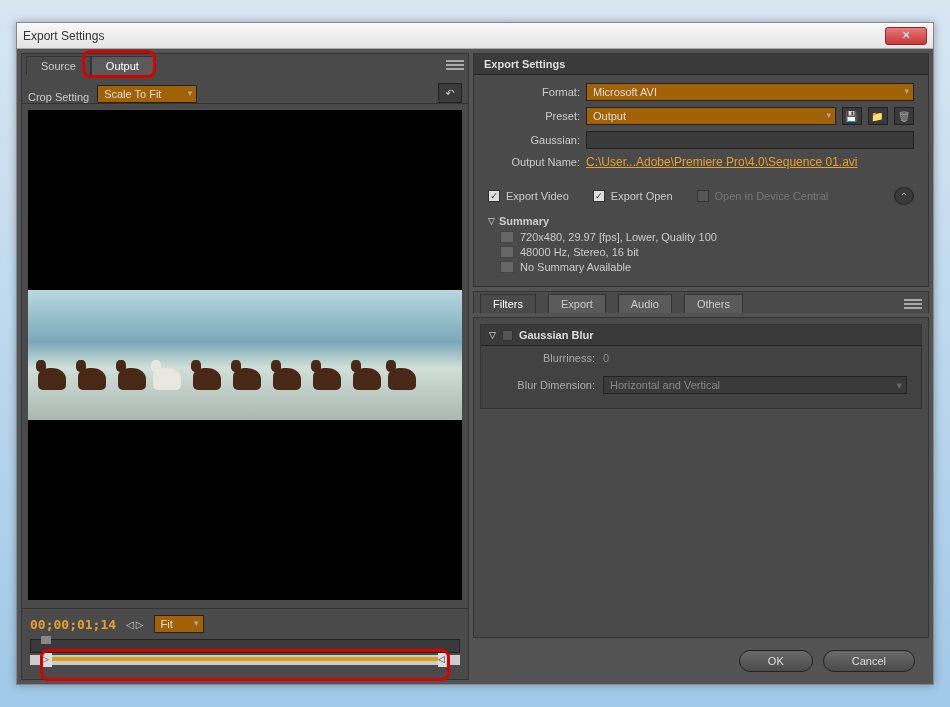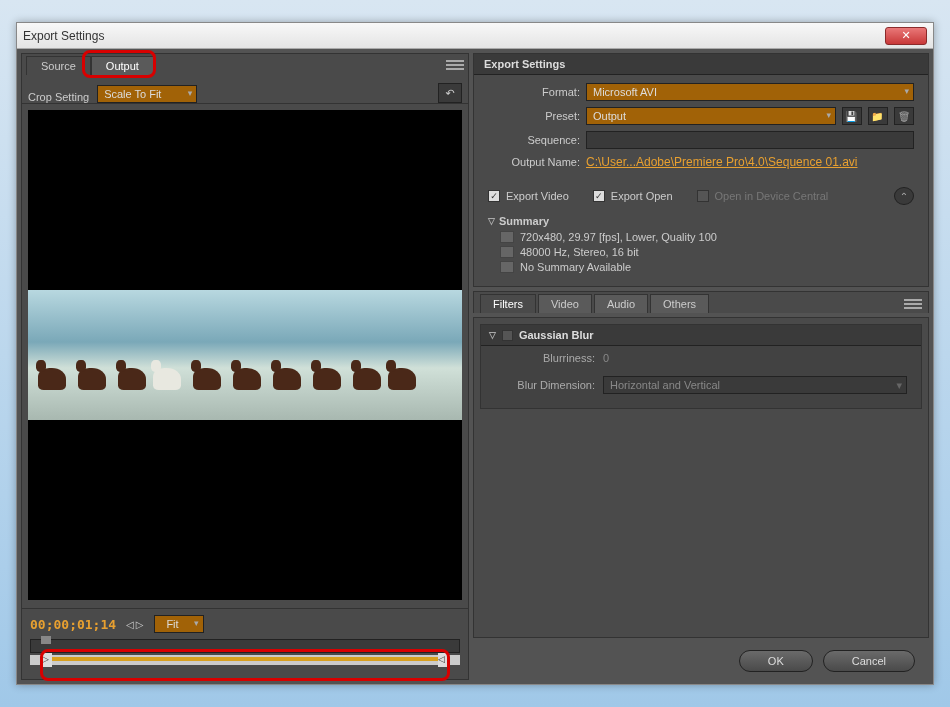--- a/index.html
+++ b/index.html
@@ -25,21 +25,21 @@
 .preview { flex: 1; background: #000; margin: 6px; display: flex; align-items: center; justify-content: center; }
 .preview-img { width: 100%; height: 130px; background: linear-gradient(to bottom, #b8d8e0 0%, #7aa8b8 40%, #d0e0d8 60%, #a8b8b0 100%); position: relative; overflow: hidden; }
 .horse { position: absolute; width: 28px; height: 22px; background: #4a2818; border-radius: 40% 50% 20% 20%; bottom: 30px; }
 .horse::before { content: ''; position: absolute; width: 10px; height: 12px; background: inherit; top: -8px; left: -2px; border-radius: 40%; }
 .horse.white { background: #e8e8e0; }
 .src-out-row { display: flex; justify-content: space-between; padding: 4px 8px; color: #ccc; }
 .time-row { display: flex; align-items: center; gap: 10px; padding: 4px 8px; }
 .timecode { color: #e8a030; font-family: monospace; font-size: 13px; font-weight: bold; }
 .nav-arrows { color: #ccc; display: flex; gap: 2px; }
 .nav-arrows span { cursor: pointer; font-size: 10px; }
-.fit-dd { min-width: 50px; text-align: center; }
+.fit-dd { min-width: 50px; }
 .timeline { position: relative; height: 32px; margin: 2px 8px 8px; }
 .ruler { height: 14px; background: #3a3a3a; border: 1px solid #222; position: relative; }
 .marker { position: absolute; width: 10px; height: 8px; background: #888; top: -4px; left: 10px; }
 .range-track { height: 10px; background: #ccc; position: relative; margin-top: 2px; }
 .range-fill { position: absolute; left: 18px; right: 18px; top: 2px; height: 4px; background: #d8a020; }
 .range-handle { position: absolute; width: 10px; height: 14px; background: #ddd; top: -2px; cursor: pointer; }
 .range-handle.left { left: 12px; }
 .range-handle::before { content: '▷'; color: #333; font-size: 9px; position: absolute; top: 1px; }
 .range-handle.right { right: 12px; }
 .range-handle.right::before { content: '◁'; }
@@ -52,21 +52,21 @@
 .icon-btn { width: 20px; height: 18px; background: #3a3a3a; border: 1px solid #222; cursor: pointer; display: flex; align-items: center; justify-content: center; color: #aaa; font-size: 10px; }
 .comments-input { flex: 1; background: #3a3a3a; border: 1px solid #222; height: 18px; }
 .output-link { color: #e8a030; text-decoration: underline; cursor: pointer; flex: 1; overflow: hidden; text-overflow: ellipsis; white-space: nowrap; font-size: 12px; }
 .check-row { display: flex; align-items: center; gap: 6px; padding: 4px 14px; color: #ccc; }
 .checkbox { width: 12px; height: 12px; background: #ddd; border: 1px solid #333; display: inline-flex; align-items: center; justify-content: center; font-size: 9px; color: #333; cursor: pointer; }
 .disabled { color: #777; }
 .summary { padding: 6px 14px 10px; color: #ccc; }
 .summary-title { display: flex; align-items: center; gap: 4px; margin-bottom: 4px; font-weight: bold; }
 .summary-line { display: flex; align-items: center; gap: 6px; margin: 3px 0 3px 12px; }
 .mini-icon { width: 14px; height: 12px; background: #666; border: 1px solid #444; display: inline-block; }
-.tabs2 { display: flex; gap: 2px; padding: 2px 6px 0; background: #4a4a4a; border: 1px solid #333; border-bottom: none; align-items: center; }
+.tabs2 { display: flex; gap: 12px; padding: 2px 6px 0; background: #4a4a4a; border: 1px solid #333; border-bottom: none; align-items: center; }
 .tab2 { padding: 3px 12px; background: #5a5a5a; color: #ccc; cursor: pointer; border: 1px solid #333; border-bottom: none; }
 .tab2.active { background: #4a4a4a; color: #fff; }
 .filter-panel { background: #4a4a4a; border: 1px solid #333; flex: 1; padding: 6px; }
 .filter-box { background: #424242; border: 1px solid #333; padding: 0 0 8px; }
 .filter-head { display: flex; align-items: center; gap: 6px; padding: 4px 8px; background: #3a3a3a; border-bottom: 1px solid #222; color: #ddd; font-weight: bold; }
 .filter-row { display: flex; align-items: center; gap: 8px; padding: 6px 14px; color: #aaa; }
 .filter-row .lbl2 { width: 100px; text-align: right; }
 .filter-val { color: #888; }
 .filter-dd { flex: 1; background: #3a3a3a; border: 1px solid #222; padding: 2px 6px; color: #888; position: relative; }
 .filter-dd::after { content: '▾'; position: absolute; right: 4px; color: #666; }
@@ -145,21 +145,21 @@
             <div class="dropdown">Microsoft AVI</div>
           </div>
           <div class="setting-row">
             <span class="lbl">Preset:</span>
             <div class="dropdown">Output</div>
             <div class="icon-btn">💾</div>
             <div class="icon-btn">📁</div>
             <div class="icon-btn">🗑</div>
           </div>
           <div class="setting-row">
-            <span class="lbl">Sequence:</span>
+            <span class="lbl">Gaussian:</span>
             <div class="comments-input"></div>
           </div>
           <div class="setting-row">
             <span class="lbl">Output Name:</span>
             <span class="output-link">C:\User...Adobe\Premiere Pro\4.0\Sequence 01.avi</span>
           </div>
         </div>
         <div class="check-row">
           <span class="checkbox">✓</span>
           <span>Export Video</span>
@@ -186,21 +186,21 @@
             </div>
           <div class="summary-line">
               <span class="mini-icon"></span>
               <span>No Summary Available</span>
             </div>
         </div>
       </div>
 
       <div class="tabs2">
         <div class="tab2 active">Filters</div>
-        <div class="tab2">Video</div>
+        <div class="tab2">Export</div>
         <div class="tab2">Audio</div>
         <div class="tab2">Others</div>
         <div class="fly-menu" style="margin-left:auto;">
             <span></span>
             <span></span>
             <span></span>
           </div>
       </div>
       <div class="filter-panel">
         <div class="filter-box">

